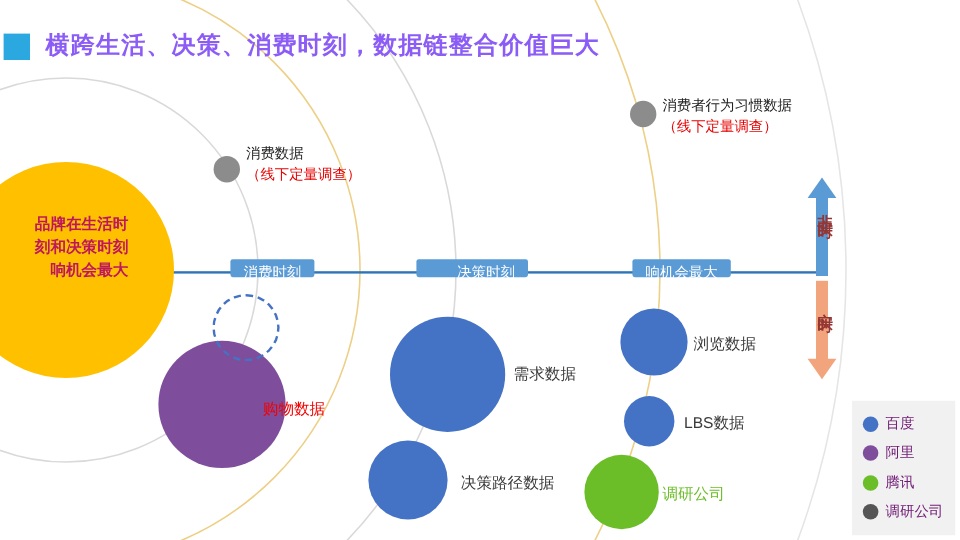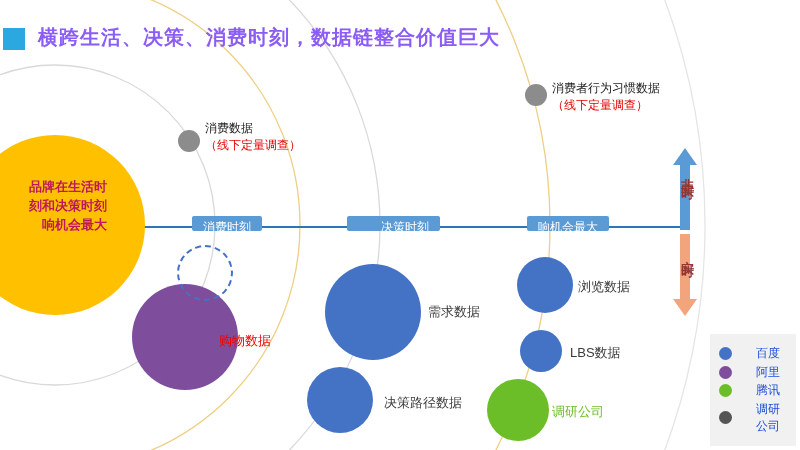--- a/index.html
+++ b/index.html
@@ -63,21 +63,21 @@
              border-right:12px solid transparent;border-top:17px solid #F2A47C;}
   .vtext{position:absolute;writing-mode:vertical-rl;font-size:13px;font-weight:700;color:#943634;
          letter-spacing:4px;z-index:6;}
   .v-up{left:678px;top:168px;}
   .v-down{left:678px;top:250px;}
 
   
   .legend{position:absolute;left:710px;top:334px;width:86px;height:112px;background:#F1F1F1;
           z-index:6;box-sizing:border-box;padding:11px 9px;display:flex;flex-direction:column;
           justify-content:space-between;}
-  .leg-row{display:flex;align-items:center;gap:24px;font-size:12px;color:#1d4ed8;}
+  .leg-row{display:flex;align-items:center;gap:6px;font-size:12px;color:#701a75;}
   .leg-dot{width:13px;height:13px;border-radius:50%;flex:0 0 auto;}
   .d-baidu{background:#4472C4;}
   .d-ali{background:#7E4E9C;}
   .d-tencent{background:#6CBE28;}
   .d-research{background:#555555;}
 </style>
 </head>
 <body>
 
 <div class="slide">

